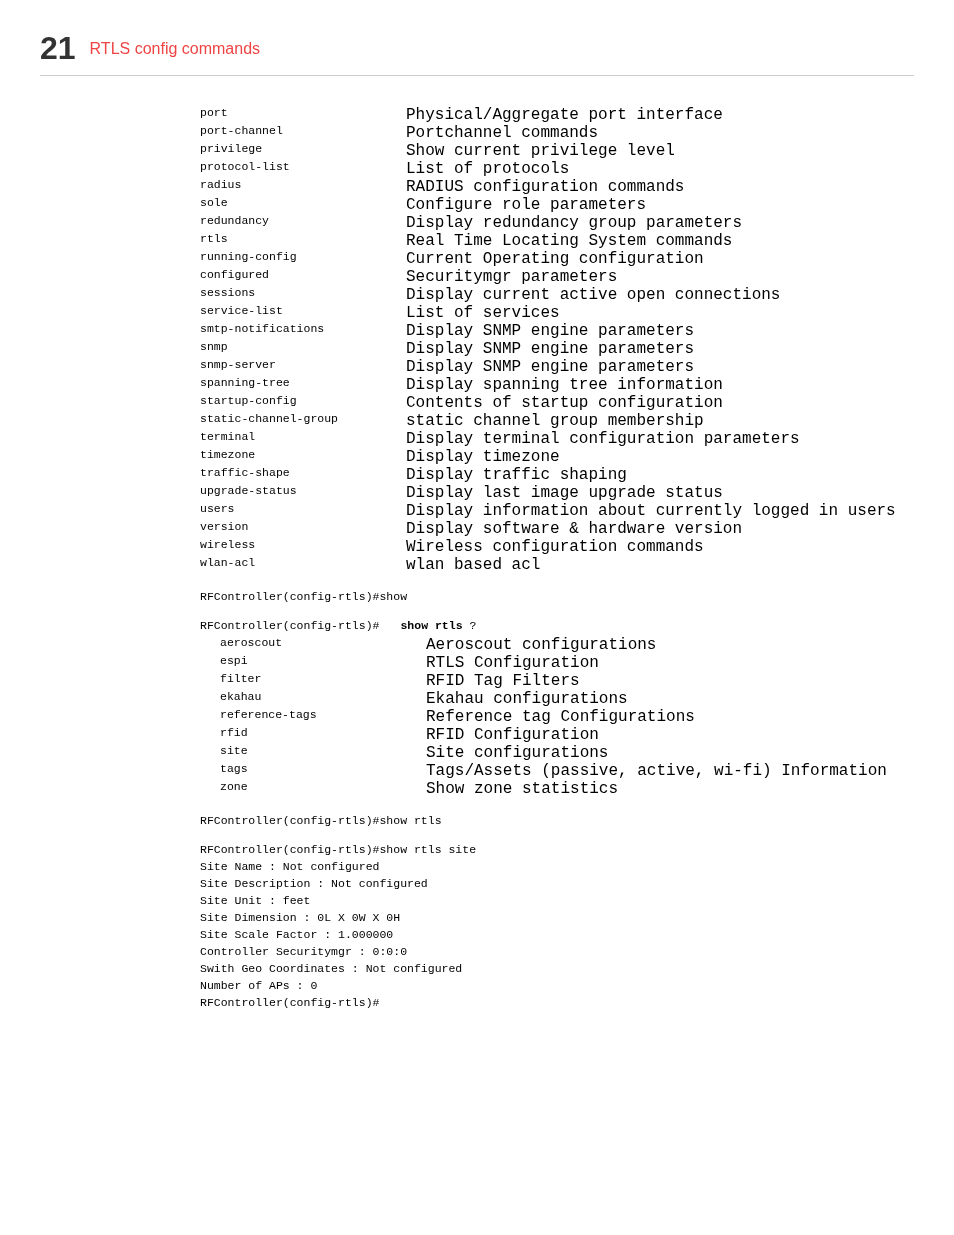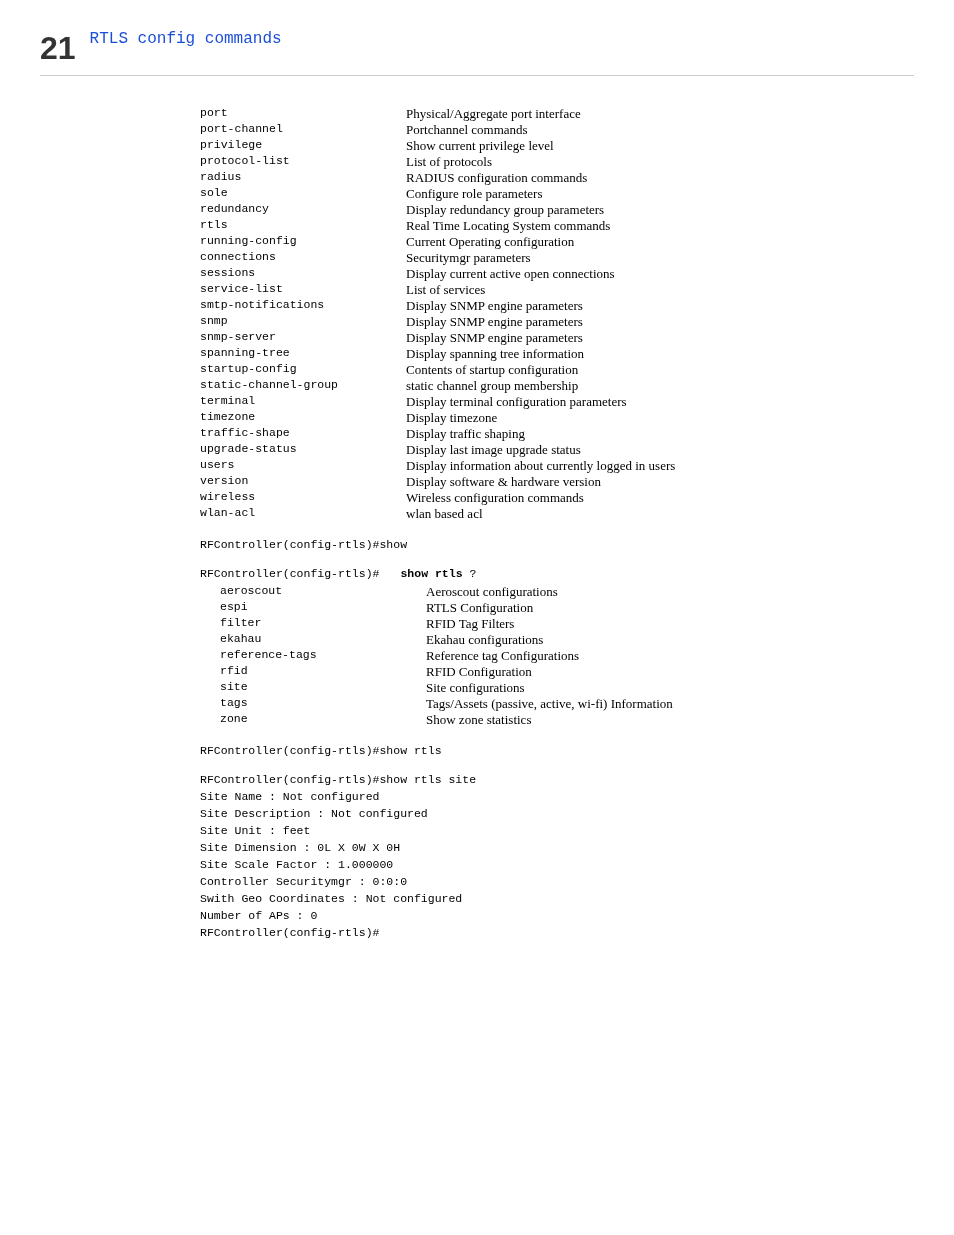--- a/index.html
+++ b/index.html
@@ -7,36 +7,35 @@
       background: #ffffff;
       font-family: Arial, Helvetica, sans-serif;
       font-size: 13px;
       color: #000000;
       width: 954px;
       min-height: 1235px;
       padding: 30px 40px;
     }
     .page-header {
       display: flex;
-      align-items: flex-start;
+      align-items: center;
       margin-bottom: 30px;
       border-bottom: 1px solid #ccc;
       padding-bottom: 8px;
     }
     .chapter-number {
       font-size: 32px;
       font-weight: bold;
       color: #333;
       margin-right: 14px;
     }
     .chapter-title {
       font-size: 16px;
-      color: #1d4ed8;
+      color: #ef4444;
       font-weight: normal;
-      font-family: Liberation Mono, monospace;
     }
     .content-area {
       padding-left: 160px;
     }
     .cmd-table {
       display: table;
       margin-bottom: 4px;
     }
     .cmd-row {
       display: table-row;
@@ -46,22 +45,22 @@
       display: table-cell;
       font-family: 'Courier New', Courier, monospace;
       font-size: 11.5px;
       color: #000;
       padding-right: 6px;
       width: 180px;
       vertical-align: top;
     }
     .cmd-desc {
       display: table-cell;
-      font-family: Liberation Serif, serif;
-      font-size: 13px;
+      font-family: Liberation Mono, monospace;
+      font-size: 16px;
       color: #000;
       vertical-align: top;
       padding-left: 26px;
     }
     .section-block {
       margin-bottom: 16px;
     }
     .prompt-line {
       font-family: 'Courier New', Courier, monospace;
       font-size: 11.5px;
@@ -113,21 +112,21 @@
         </div>
         <div class="cmd-row">
           <div class="cmd-name">rtls</div>
           <div class="cmd-desc">Real Time Locating System commands</div>
         </div>
         <div class="cmd-row">
           <div class="cmd-name">running-config</div>
           <div class="cmd-desc">Current Operating configuration</div>
         </div>
         <div class="cmd-row">
-          <div class="cmd-name">connections</div>
+          <div class="cmd-name">configured</div>
           <div class="cmd-desc">Securitymgr parameters</div>
         </div>
         <div class="cmd-row">
           <div class="cmd-name">sessions</div>
           <div class="cmd-desc">Display current active open connections</div>
         </div>
         <div class="cmd-row">
           <div class="cmd-name">service-list</div>
           <div class="cmd-desc">List of services</div>
         </div>

